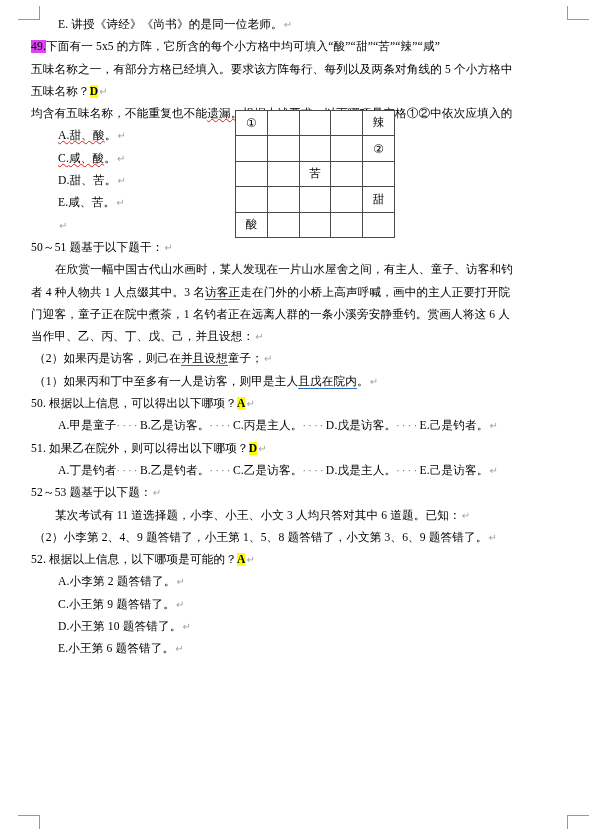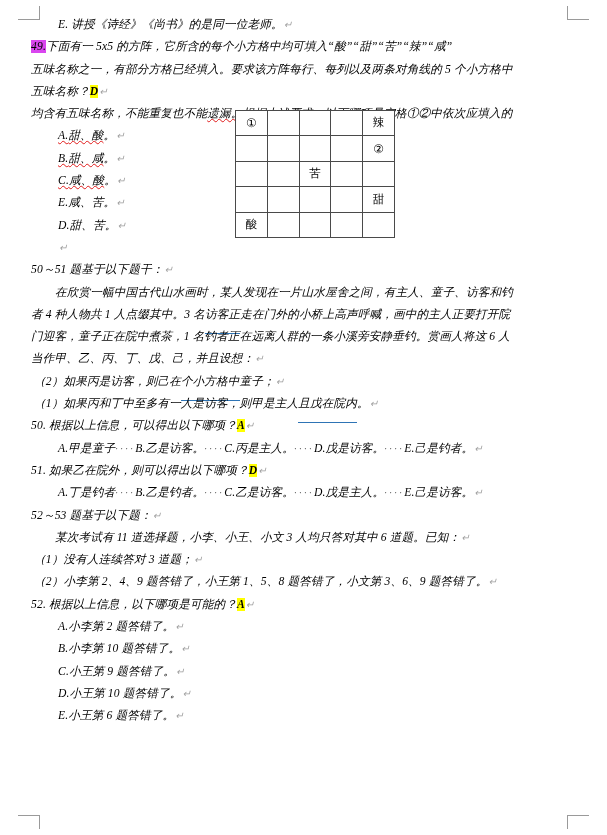--- a/index.html
+++ b/index.html
@@ -34,21 +34,20 @@
   .page {
     position: absolute;
     left: 0; top: 0;
     width: 607px; height: 835px;
   }
   .body-text {
     position: absolute;
     left: 31px;
     top: 14px;
     width: 548px;
-    font-style: italic;
   }
   .p {
     font-size: 11.6px;
     line-height: 22.3px;
     letter-spacing: 0.15px;
     margin: 0;
     text-align: justify;
     text-justify: inter-ideograph;
     white-space: normal;
   }
@@ -72,21 +71,21 @@
   .sq {
     text-decoration: underline;
     text-decoration-color: #e01b1b;
     text-decoration-style: wavy;
     text-decoration-thickness: 1px;
     text-underline-offset: 1px;
   }
   
   .bu {
     border-bottom: 1.3px solid #2e74b5;
-    padding-bottom: 12px;
+    padding-bottom: 0px;
   }
 
   
   .matrix {
     position: absolute;
     left: 235px;
     top: 110px;
     width: 160px;
     height: 127px;
     border-collapse: collapse;
@@ -176,66 +175,63 @@
     <p class="p"><span class="hl num">49.</span><span>下面有一 5x5 的方阵，它所含的每个小方格中均可填入“酸”“甜”“苦”“辣”“咸”</span></p>
 
     <p class="p"><span>五味名称之一，有部分方格已经填入。要求该方阵每行、每列以及两条对角线的 5 个小方格中</span></p>
 
     <p class="p"><span>五味名称？</span><span class="ans">D</span><span class="pmk">↵</span></p>
 
     <p class="p"><span>均含有五味名称，不能重复也不能</span><span class="sq">遗漏。根据上述要求</span><span>，以下哪项是空格①②中依次应填入的</span></p>
 
     <p class="p opt"><span class="optlabel sq"><span>A.</span><span>甜、酸</span></span><span>。</span><span class="pmk">↵</span></p>
 
-    <p class="p opt"><span class="optlabel sq"><span>B.</span><span>甜、咸</span></span><span>。</span><span class="pmk">↵</span></p>
 
     <p class="p opt"><span class="optlabel sq"><span>C.</span><span>咸、酸</span></span><span>。</span><span class="pmk">↵</span></p>
 
+    <p class="p opt"><span class="optlabel">D.</span><span>甜、苦</span><span>。</span><span class="pmk">↵</span></p>
+
     <p class="p opt"><span class="optlabel">E.</span><span>咸、苦</span><span>。</span><span class="pmk">↵</span></p>
 
-    <p class="p opt"><span class="optlabel">D.</span><span>甜、苦</span><span>。</span><span class="pmk">↵</span></p>
-
     <p class="p opt"><span class="pmk">↵</span></p>
 
     <p class="p"><span>50～51 题基于以下题干：</span><span class="pmk">↵</span></p>
 
     <p class="p indent2"><span>在欣赏一幅中国古代山水画时，某人发现在一片山水屋舍之间，有主人、童子、访客和钓</span></p>
 
     <p class="p"><span>者 4 种人物共 1 人点缀其中。3 名</span><span class="bu">访客正</span><span>走在门外的小桥上高声呼喊，画中的主人正要打开院</span></p>
 
     <p class="p"><span>门迎客，童子正在院中煮茶，1 名钓者正在远离人群的一条小溪旁安静垂钓。赏画人将这 6 人</span></p>
 
     <p class="p"><span>当作甲、乙、丙、丁、戊、己，并且设想：</span><span class="pmk">↵</span></p>
 
 
-    <p class="p cond"><span>（2）如果丙是访客，则己在</span><span class="bu">个小方格中</span><span>童子；</span><span class="pmk">↵</span></p>
+    <p class="p cond"><span>（2）如果丙是访客，则己在</span><span class="bu">并且设想</span><span>童子；</span><span class="pmk">↵</span></p>
 
     <p class="p cond"><span>（1）如果丙和丁中至多有一人是访客，则甲是主人</span><span class="bu">且戊在院内</span><span>。</span><span class="pmk">↵</span></p>
 
     <p class="p"><span class="num">50.</span>&nbsp;<span>根据以上信息，可以得出以下哪项？</span><span class="ans">A</span><span class="pmk">↵</span></p>
 
     <p class="p opt"><span class="optlabel">A.</span><span>甲是童子</span><span class="dots">····</span><span class="optlabel">B.</span><span>乙是访客。</span><span class="dots">····</span><span class="optlabel">C.</span><span>丙是主人。</span><span class="dots">····</span><span class="optlabel">D.</span><span>戊是访客。</span><span class="dots">····</span><span class="optlabel">E.</span><span>己是钓者。</span><span class="pmk">↵</span></p>
 
     <p class="p"><span class="num">51.</span>&nbsp;<span>如果乙在院外，则可以得出以下哪项？</span><span class="ans">D</span><span class="pmk">↵</span></p>
 
     <p class="p opt"><span class="optlabel">A.</span><span>丁是钓者</span><span class="dots">····</span><span class="optlabel">B.</span><span>乙是钓者。</span><span class="dots">····</span><span class="optlabel">C.</span><span>乙是访客。</span><span class="dots">····</span><span class="optlabel">D.</span><span>戊是主人。</span><span class="dots">····</span><span class="optlabel">E.</span><span>己是访客。</span><span class="pmk">↵</span></p>
 
     <p class="p"><span>52～53 题基于以下题：</span><span class="pmk">↵</span></p>
 
     <p class="p indent2"><span>某次考试有 11 道选择题，小李、小王、小文 3 人均只答对其中 6 道题。已知：</span><span class="pmk">↵</span></p>
 
-    <p class="p cond"><span>（1）没有人连续答对 3 道题；</span><span class="pmk">↵</span></p>
 
     <p class="p cond"><span>（2）小李第 2、4、9 题答错了，小王第 1、5、8 题答错了，小文第 3、6、9 题答错了。</span><span class="pmk">↵</span></p>
 
     <p class="p"><span class="num">52.</span>&nbsp;<span>根据以上信息，以下哪项是可能的？</span><span class="ans">A</span><span class="pmk">↵</span></p>
 
     <p class="p opt"><span class="optlabel">A.</span><span>小李第 2 题答错了。</span><span class="pmk">↵</span></p>
 
-    <p class="p opt"><span class="optlabel">B.</span><span>小李第 10 题答错了。</span><span class="pmk">↵</span></p>
 
     <p class="p opt"><span class="optlabel">C.</span><span>小王第 9 题答错了。</span><span class="pmk">↵</span></p>
 
     <p class="p opt"><span class="optlabel">D.</span><span>小王第 10 题答错了。</span><span class="pmk">↵</span></p>
 
     <p class="p opt"><span class="optlabel">E.</span><span>小王第 6 题答错了。</span><span class="pmk">↵</span></p>
 
   </div>
 </div>
 

